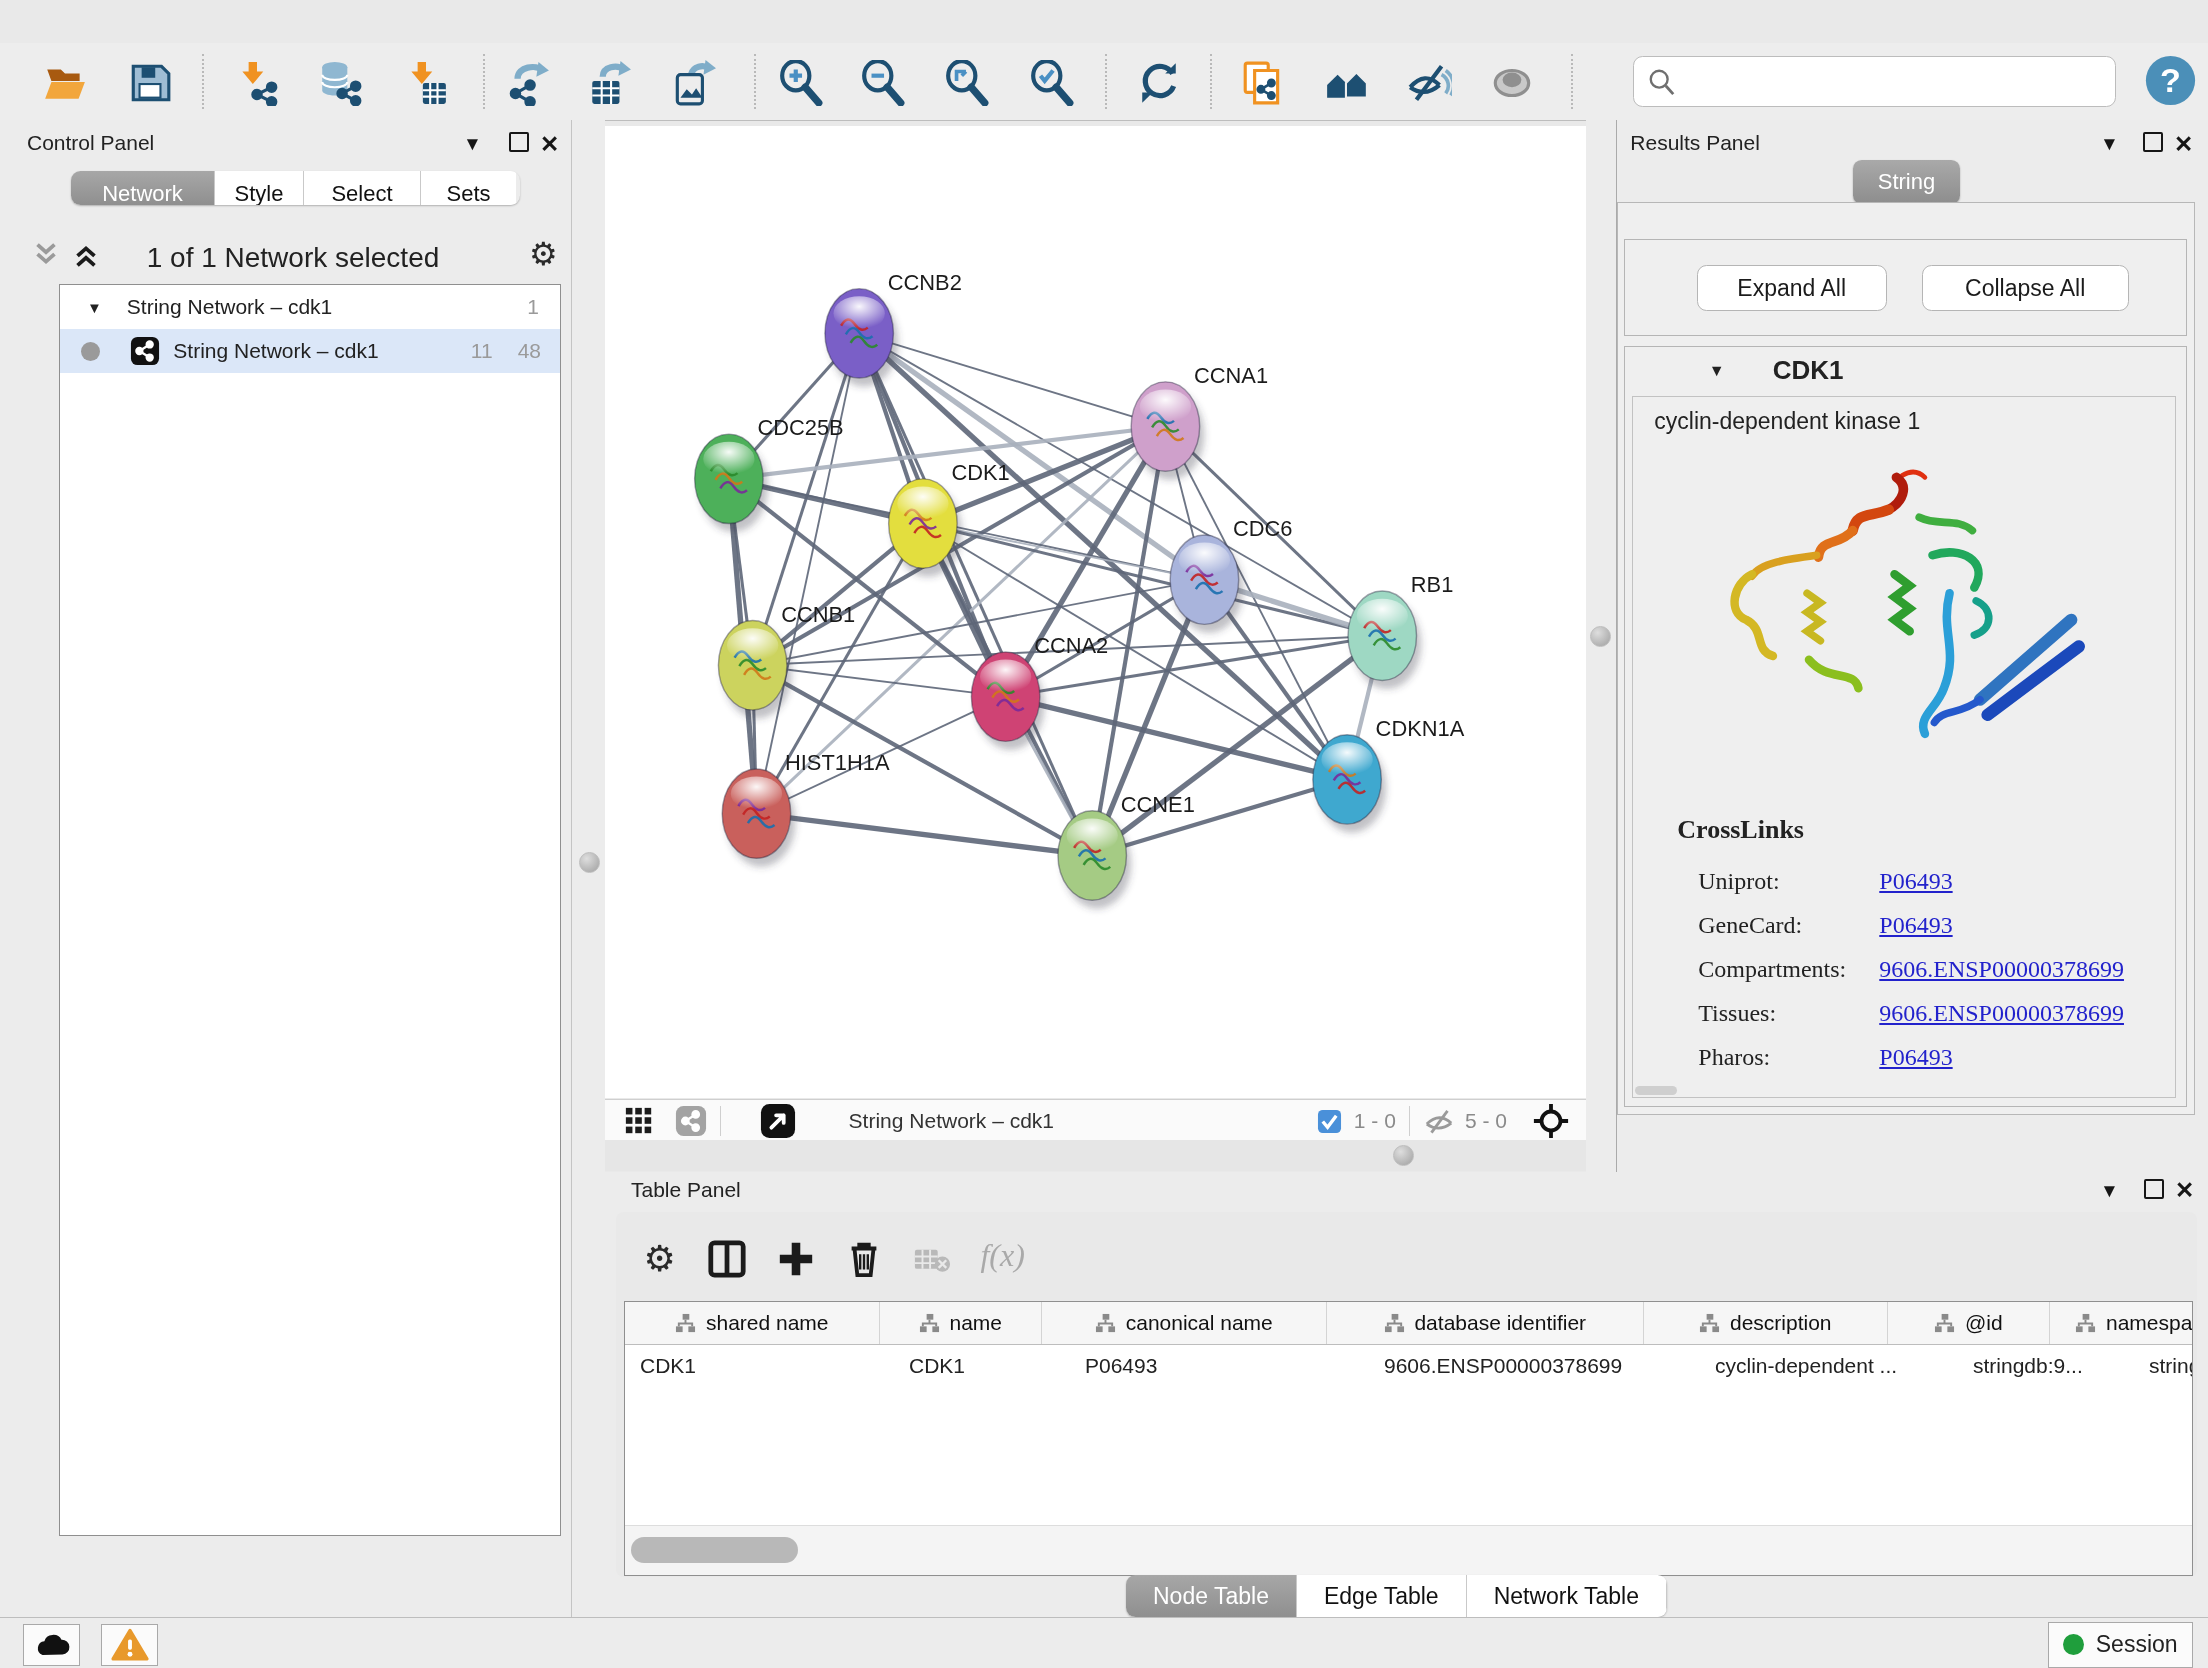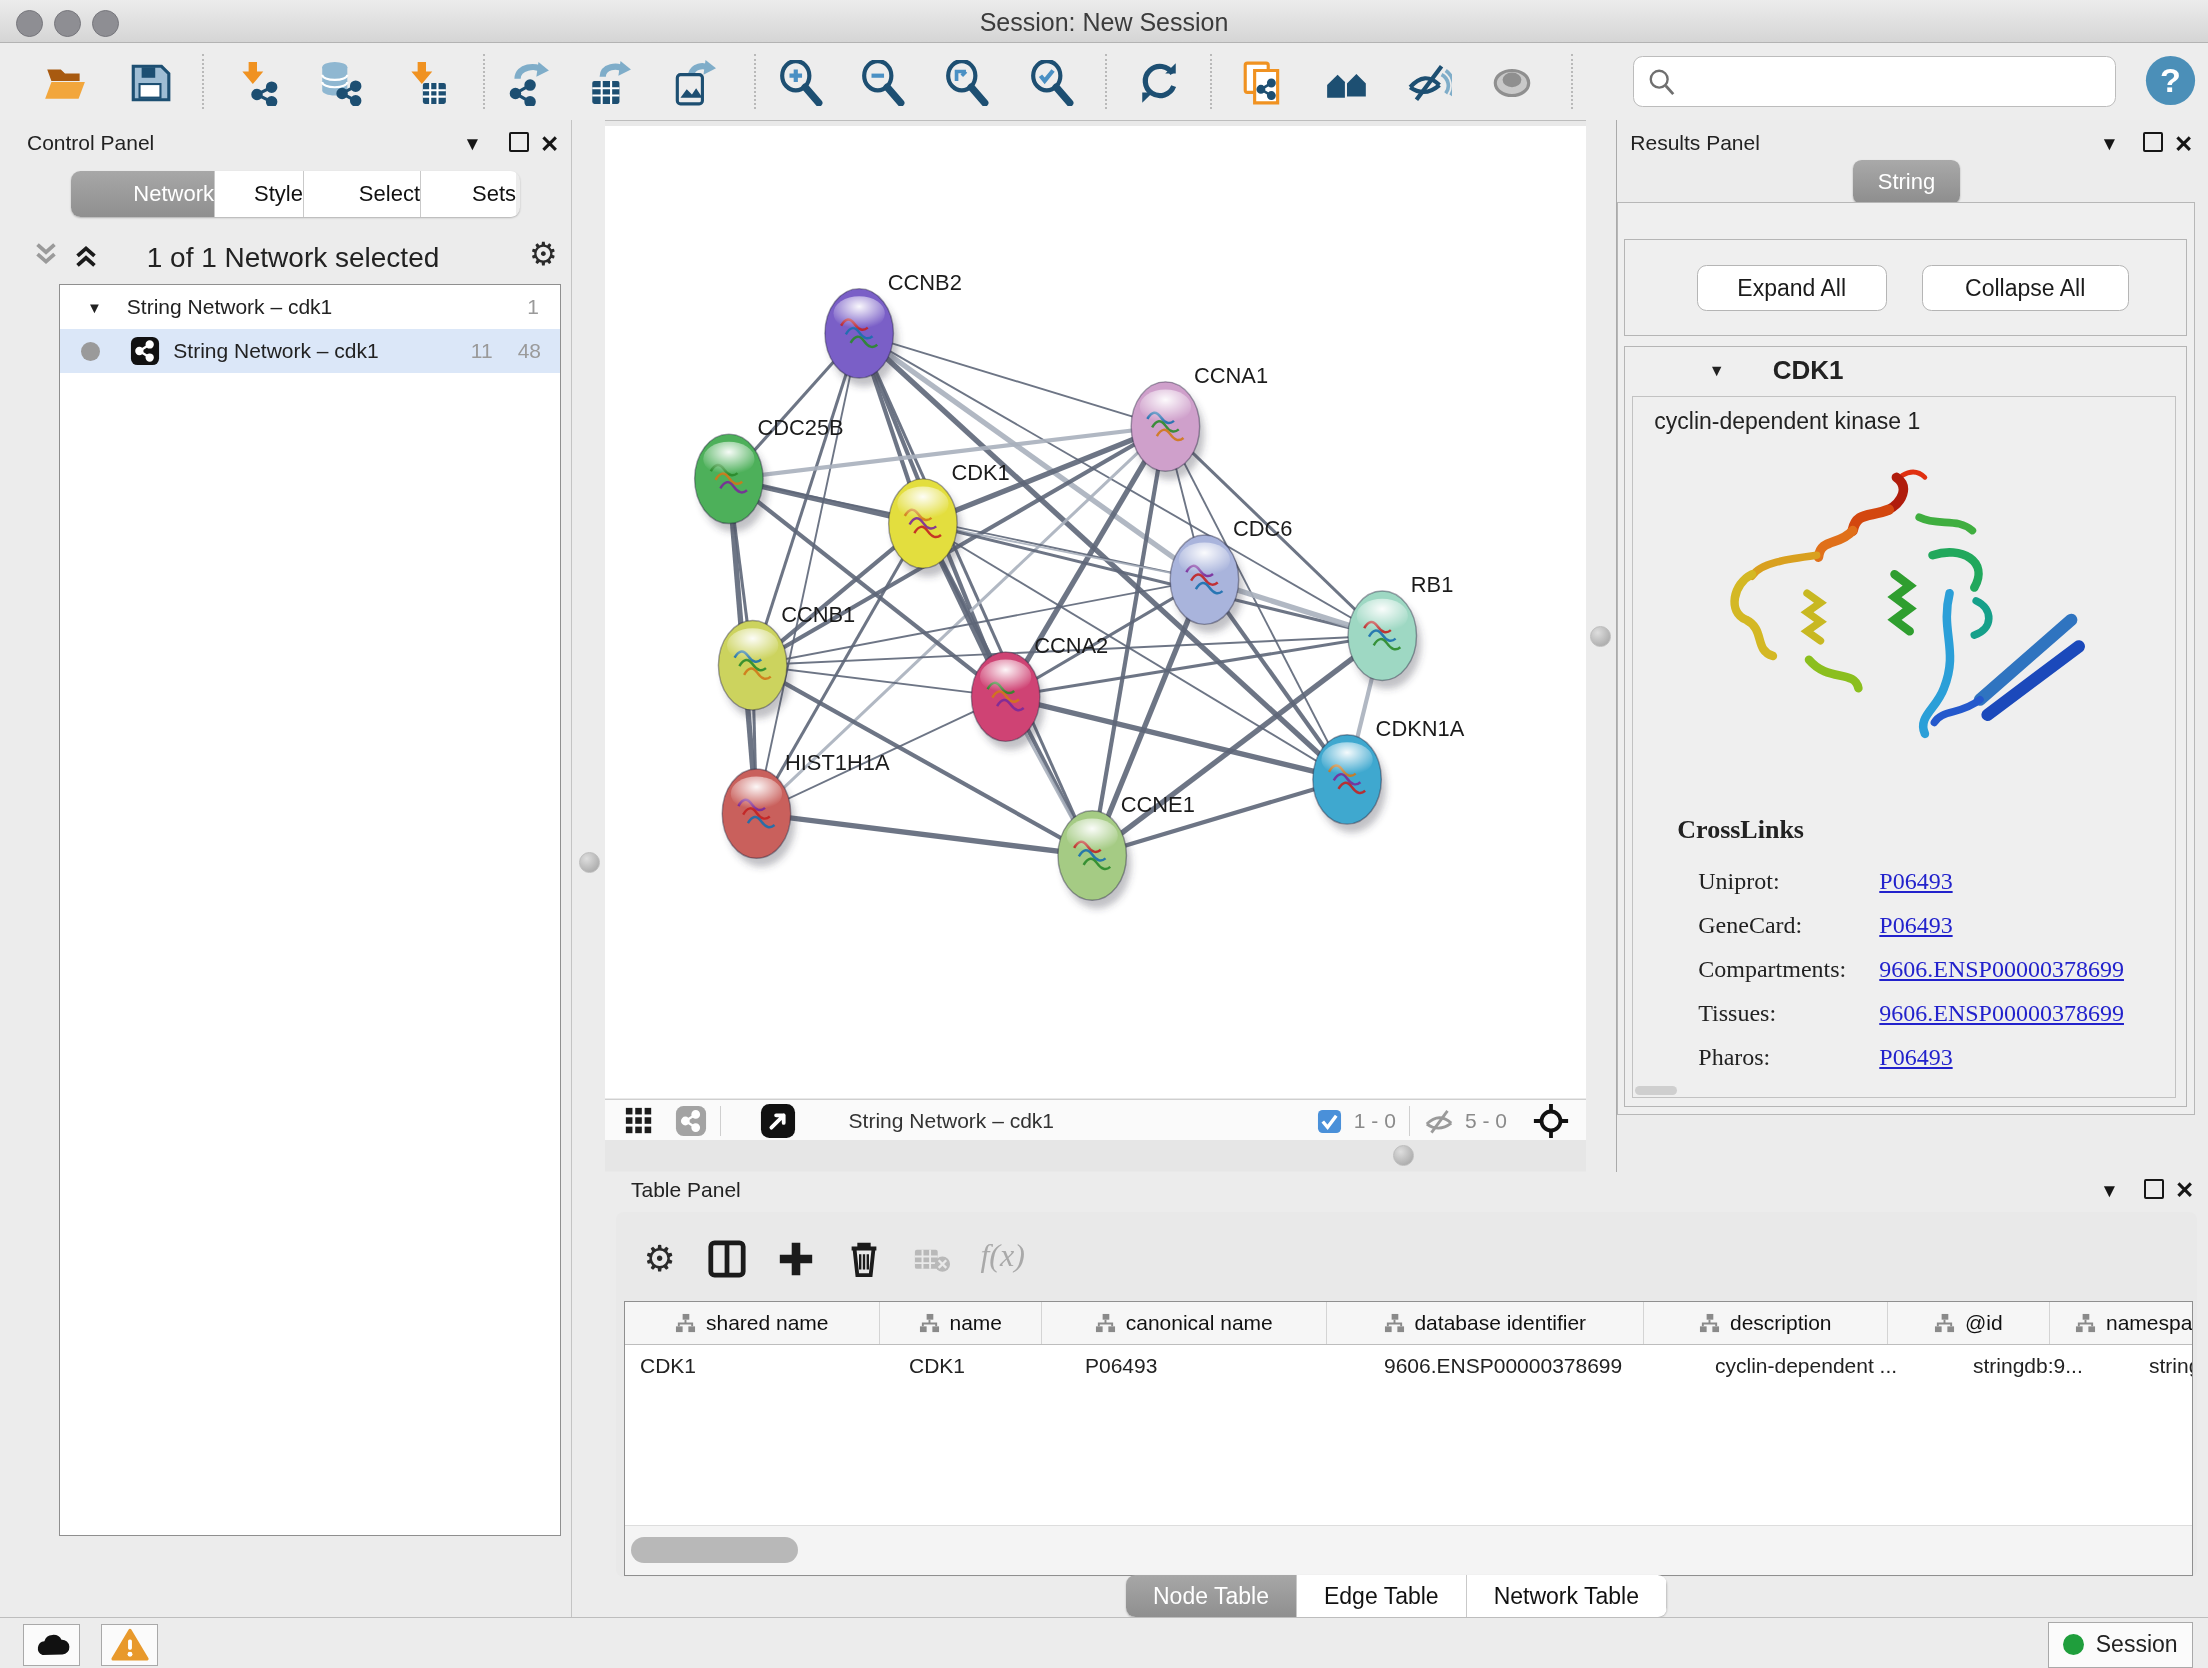--- a/index.html
+++ b/index.html
@@ -18,21 +18,21 @@
   .searchbox{left:1633px;top:13.3px;width:481px;height:49px;background:#fff;border:1.9px solid #bcbcbc;
     border-radius:9.5px;}
   .searchbox input{position:absolute;left:53px;top:3.8px;width:409px;height:36px;border:none;outline:none;
     font-size:23px;background:transparent;font-family:"Liberation Sans",sans-serif;}
   
   .panel-title{font-size:21px;color:#222;}
   .wctl{font-size:19px;color:#161616;font-weight:700;}
   .boxicon{width:16px;height:16px;border:2.9px solid #161616;border-radius:1.9px;}
   
   .seg{display:flex;border-radius:9.5px;overflow:hidden;box-shadow:0 1px 1.9px rgba(0,0,0,.25);}
-  .seg .tab{height:46px;line-height:46px;text-align:right;font-size:22px;background:#fff;
+  .seg .tab{height:34px;line-height:46px;text-align:center;font-size:22px;background:#fff;
     border-right:1px solid #c9c9c9;color:#111;}
   .seg .tab:last-child{border-right:none;}
   .seg .tab.sel{background:linear-gradient(#a7a7a7,#8f8f8f);color:#fff;}
   .listbox{background:#fff;border:1.9px solid #8f8f8f;}
   .treerow{height:44px;display:flex;align-items:center;font-size:21px;}
   .treerow.sel{background:#dbe7f8;}
   .cnt{color:#9a9a9a;}
   
   .canvas{left:605px;top:126px;width:982px;height:972px;background:#fff;}
   .netbar{left:605px;top:1099px;width:982px;height:42px;background:#fafafa;
@@ -70,26 +70,20 @@
     align-items:center;justify-content:center;gap:11.4px;font-size:23px;}
   .dot-green{width:21px;height:21px;border-radius:50%;background:#1f9e3c;}
   .gear{font-size:32px;color:#2a2a2a;line-height:1;}
   .muted{color:#8a8a8a;}
 </style>
 </head>
 <body>
 
 <div id="app">
 
-  <div class="abs titlebar">
-    <div class="abs tl-circle" style="left:16px;"></div>
-    <div class="abs tl-circle" style="left:54px;"></div>
-    <div class="abs tl-circle" style="left:92px;"></div>
-    <div class="abs win-title">Session: New Session</div>
-  </div>
 
   <div class="abs toolbar">
     <svg class="abs tb-ic" style="left:42px" viewBox="0 0 44 44">
       <path d="M5 9 h13 l4 4 h14 v7 H9 z" fill="#a85a10"></path>
         <path d="M9 21 h32 l-6 16 H3 z" fill="#f2a63c"></path>
       </svg>
     <svg class="abs tb-ic" style="left:127px" viewBox="0 0 44 44">
       <path d="M6 6 h27 l7 7 v25 H6 z" fill="#9fbdd4" stroke="#1d4f72" stroke-width="3"></path>
       <rect x="14" y="7" width="13" height="10" fill="#1d4f72"></rect>
       <rect x="12" y="23" width="20" height="13" fill="#fff" stroke="#1d4f72" stroke-width="2"></rect>

